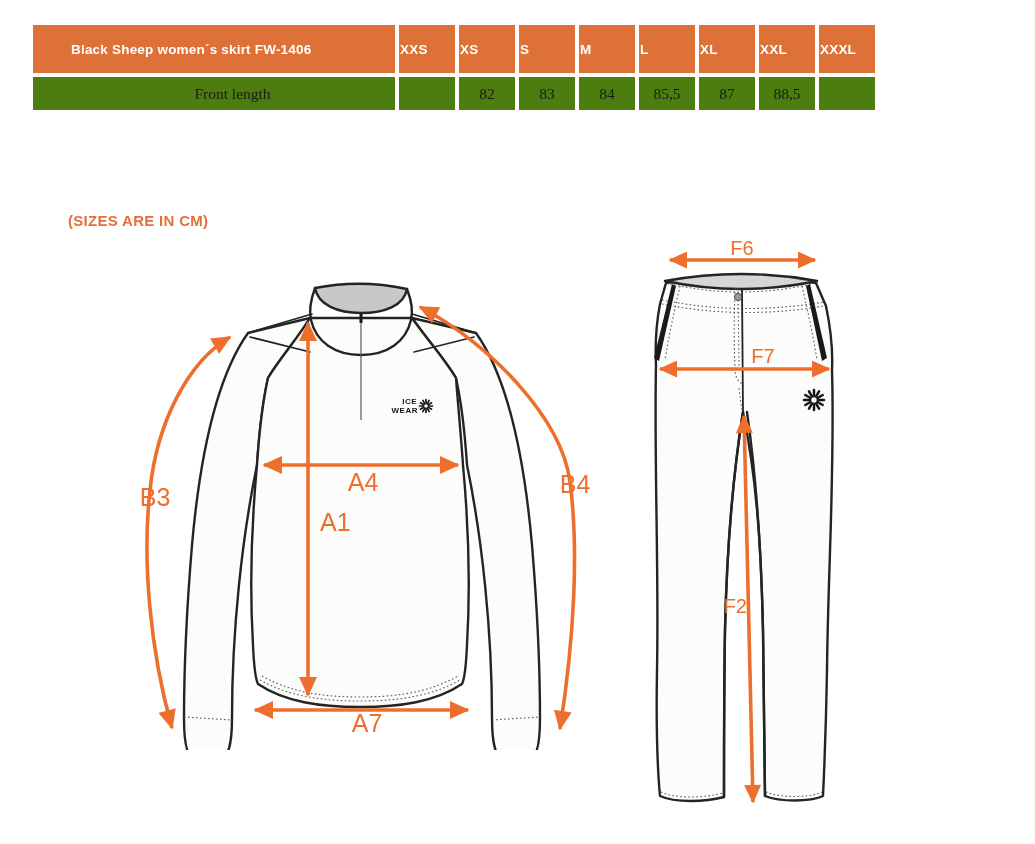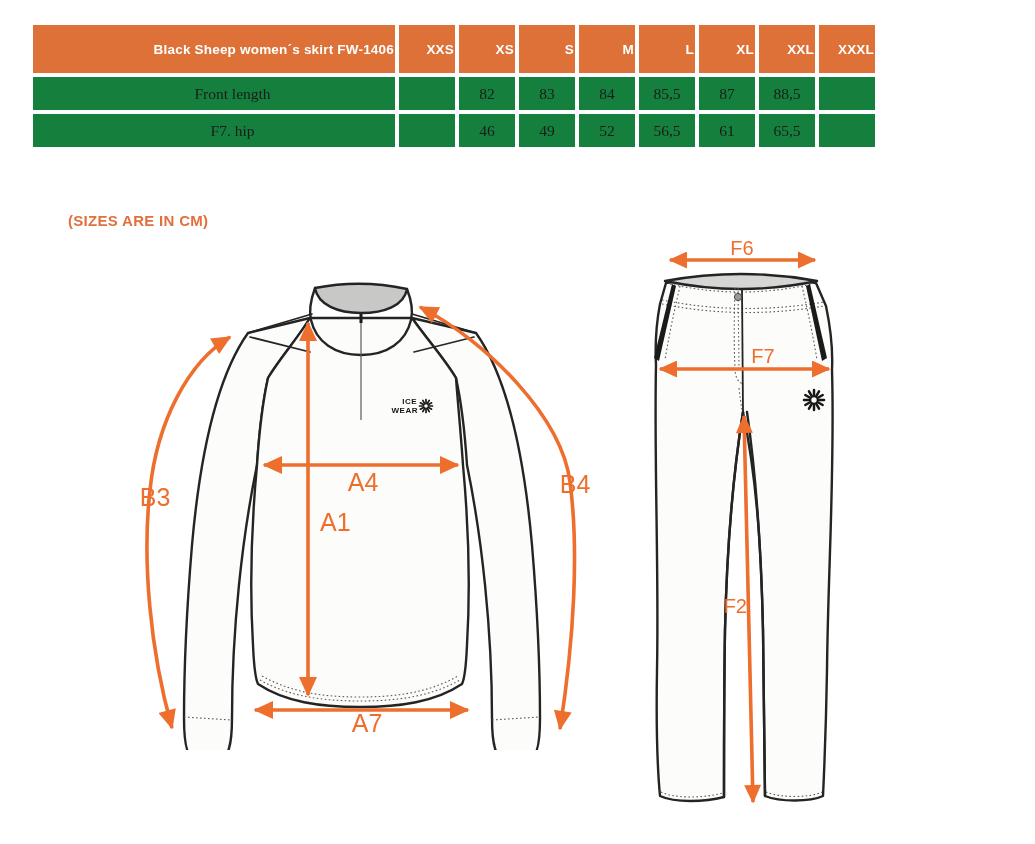--- a/index.html
+++ b/index.html
@@ -2,27 +2,27 @@
 <html><head>
 <meta charset="utf-8">
 <style>
   html,body{margin:0;padding:0;background:#fff;}
   #page{position:relative;width:1035px;height:844px;background:#ffffff;overflow:hidden;
         font-family:"Liberation Sans",sans-serif;}
   
   #table-wrap{position:absolute;left:29px;top:21px;}
   table.size-table{border-collapse:separate;border-spacing:4px;}
   table.size-table th{background:#dd7138;color:#ffffff;font-size:13.5px;font-weight:bold;
-        height:46px;text-align:right;letter-spacing:.2px;}
+        height:46px;text-align:left;letter-spacing:.2px;}
   th.product-cell{width:323px;text-align:left;padding-left:38px;font-size:13.5px;}
   th.size-cell{width:54px;}
   table.size-table td{height:31px;text-align:center;font-family:"Liberation Serif",serif;
         font-size:15.5px;color:#1b1b1b;}
   td.row-label{text-align:left;padding-left:38px;}
-  tr.row-dark td{background:#15803d;text-align:center;}
+  tr.row-dark td{background:#4d7c0f;text-align:center;}
   tr.row-light td{background:#e4e3e1;}
   
   #sizes-note{position:absolute;left:68px;top:212px;color:#e2703c;font-size:15px;
         font-weight:600;letter-spacing:.3px;}
   
   #sweater-svg{position:absolute;left:120px;top:250px;}
   #pants-svg{position:absolute;left:620px;top:240px;}
   .outline{fill:none;stroke:#242424;stroke-width:2.4;stroke-linecap:round;stroke-linejoin:round;}
   .fillg{fill:#fcfcfa;stroke:#242424;stroke-width:2.4;stroke-linejoin:round;}
   .seam{fill:none;stroke:#242424;stroke-width:1.7;stroke-linecap:round;}
@@ -53,31 +53,20 @@
       </tr>
       <tr class="row-dark">
         <td class="row-label">Front length</td>
         <td></td>
         <td>82</td>
         <td>83</td>
         <td>84</td>
         <td>85,5</td>
         <td>87</td>
         <td>88,5</td>
-        <td></td>
-      </tr>
-      <tr class="row-dark">
-        <td class="row-label">F7. hip</td>
-        <td></td>
-        <td>46</td>
-        <td>49</td>
-        <td>52</td>
-        <td>56,5</td>
-        <td>61</td>
-        <td>65,5</td>
         <td></td>
       </tr>
     </tbody>
       </table>
   </div>
 
   <div id="sizes-note">(SIZES ARE IN CM)</div>
 
   <svg id="sweater-svg" width="500" height="500" viewBox="0 0 500 500">
     <defs>

